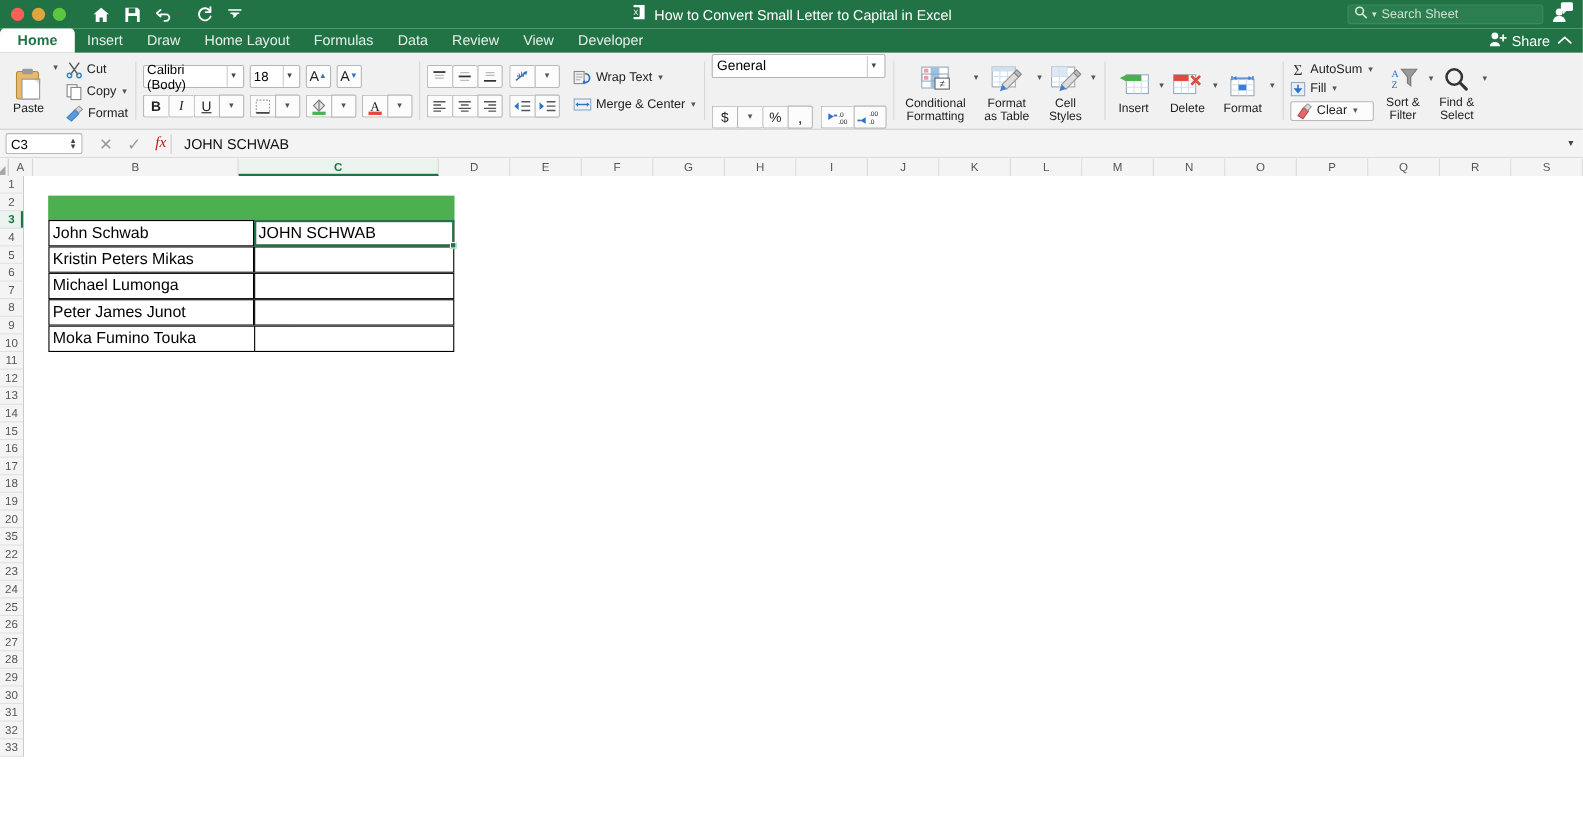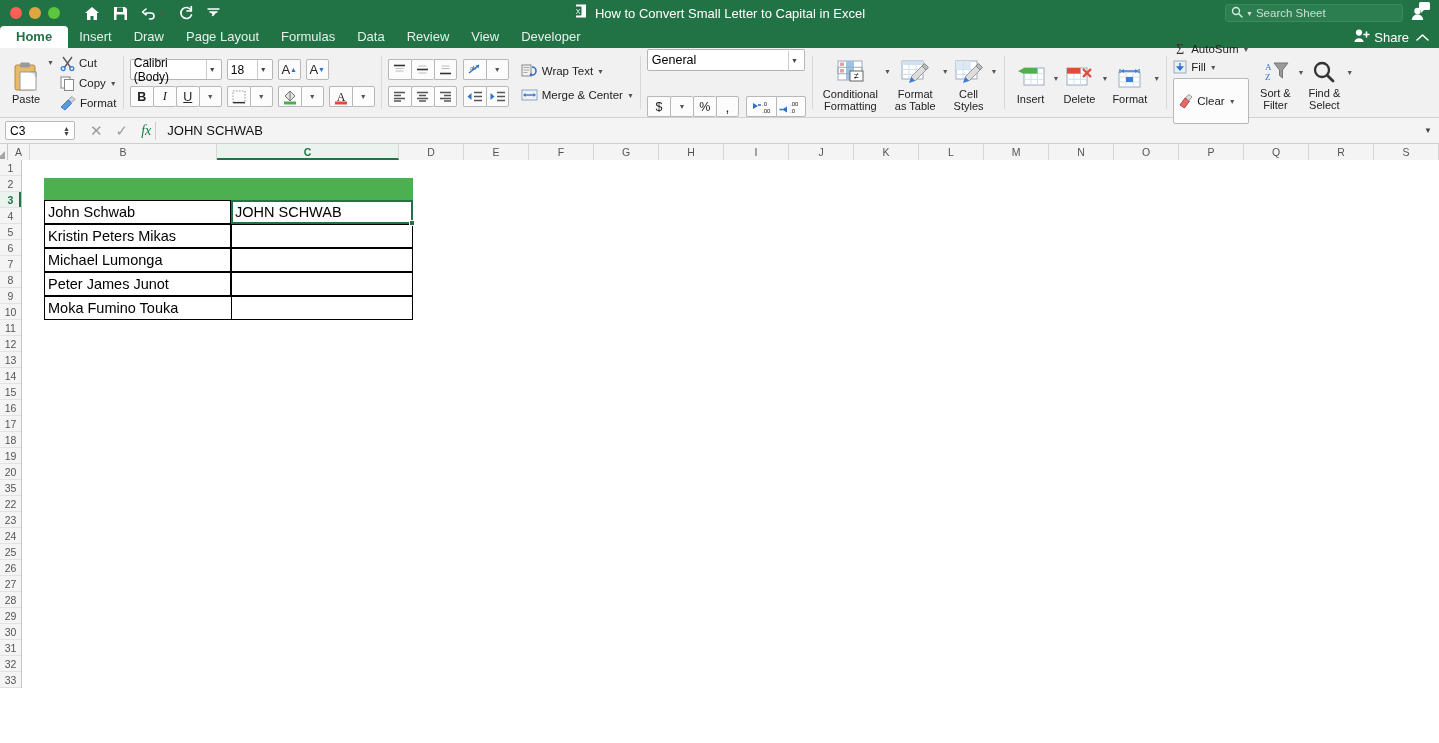--- a/index.html
+++ b/index.html
@@ -116,21 +116,21 @@
   }
   .namebox {
     width: 70px; height: 19px; margin-left: 5px; background: #fff;
     border: 1px solid #b9b9b9; border-radius: 2px; font-size: 12px;
     display: flex; align-items: center; padding: 0 4px;
     justify-content: space-between;
   }
   .spin { display: flex; flex-direction: column; line-height: 5px; font-size: 7px; color: #444; }
   .fbtns { display: flex; align-items: center; gap: 13px; margin-left: 15px; }
   .fbtn { font-size: 15px; color: #9a9a9a; cursor: default; }
-  .fxi { font-size: 14px; color: #15803d; font-family: "Liberation Serif", serif; font-style: italic; }
+  .fxi { font-size: 14px; color: #b91c1c; font-family: "Liberation Serif", serif; font-style: italic; }
   .fcontent {
     flex: 1; font-size: 13px; color: #111; padding-left: 11px;
     border-left: 1px solid #ccc; margin-left: 4px; height: 18px;
     display: flex; align-items: center;
   }
   .fbar-caret { width: 22px; text-align: center; font-size: 8px; color: #444; }
 
   
   .sheet { position: relative; width: 1439px; height: 589px; background: #fff; overflow: hidden; }
   .colhead {
@@ -253,21 +253,21 @@
           <path d="M0.8 18 a5.7 5.7 0 0 1 11.4 0Z" fill="#fff"></path>
         </svg>
     </span>
   </div>
 </div>
 
 <div class="tabsbar">
   <div class="tab active">Home</div>
   <div class="tab">Insert</div>
   <div class="tab">Draw</div>
-  <div class="tab">Page Layout</div>
+  <div class="tab">Home Layout</div>
   <div class="tab">Formulas</div>
   <div class="tab">Data</div>
   <div class="tab">Review</div>
   <div class="tab">View</div>
   <div class="tab">Developer</div>
 
   <div class="share-wrap">
     <div class="share-btn">
       <span>
         <svg width="16" height="13" viewBox="0 0 16 13">
@@ -655,21 +655,21 @@
         <span class="caret">▼</span>
       </div>
       <div class="smallrow">
         <svg width="14" height="14" viewBox="0 0 14 14">
             <rect x="1" y="1" width="12" height="12" fill="#e9eff7" stroke="#9ab"></rect>
             <path d="M7 3 v6 M4.5 7 L7 10 L9.5 7Z" stroke="#2d72c7" stroke-width="1.4" fill="#2d72c7"></path>
           </svg>
         <span>Fill</span>
         <span class="caret">▼</span>
       </div>
-      <div class="smallrow" style="border:1px solid #b8b8b8;background:#fcfcfc;border-radius:2px;padding:15px 4px">
+      <div class="smallrow" style="border:1px solid #b8b8b8;background:#fcfcfc;border-radius:2px;padding:1px 4px">
         <svg width="15" height="14" viewBox="0 0 15 14">
             <path d="M2 11 L7 4 l4.5 3 L6.5 14Z" fill="#e8686a" stroke="#b04b4d"></path>
             <path d="M7.5 3.5 L11 0.5 L14 3 L10.8 6.5Z" fill="#ddd" stroke="#999"></path>
           </svg>
         <span>Clear</span>
         <span class="caret">▼</span>
       </div>
     </div>
 
     <div style="display:flex;align-items:flex-start;gap:2px;padding-top:6px;margin-left:6px">

